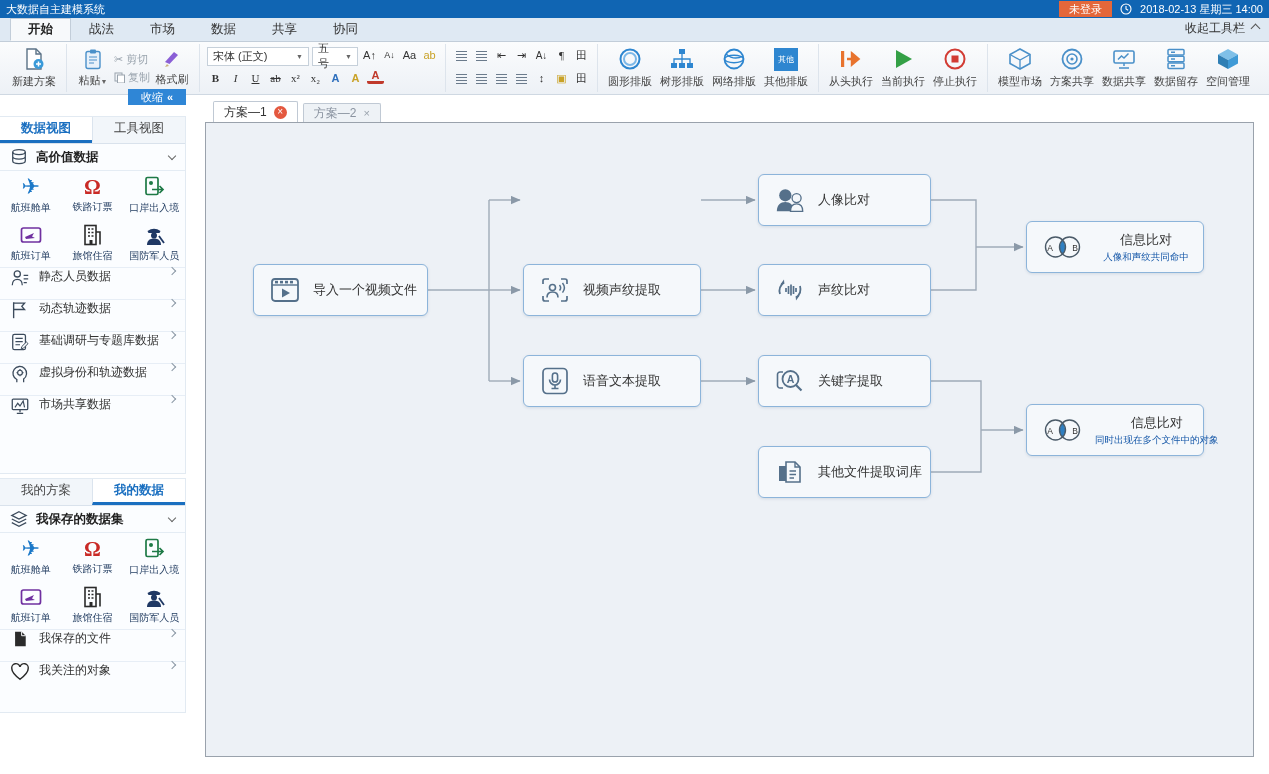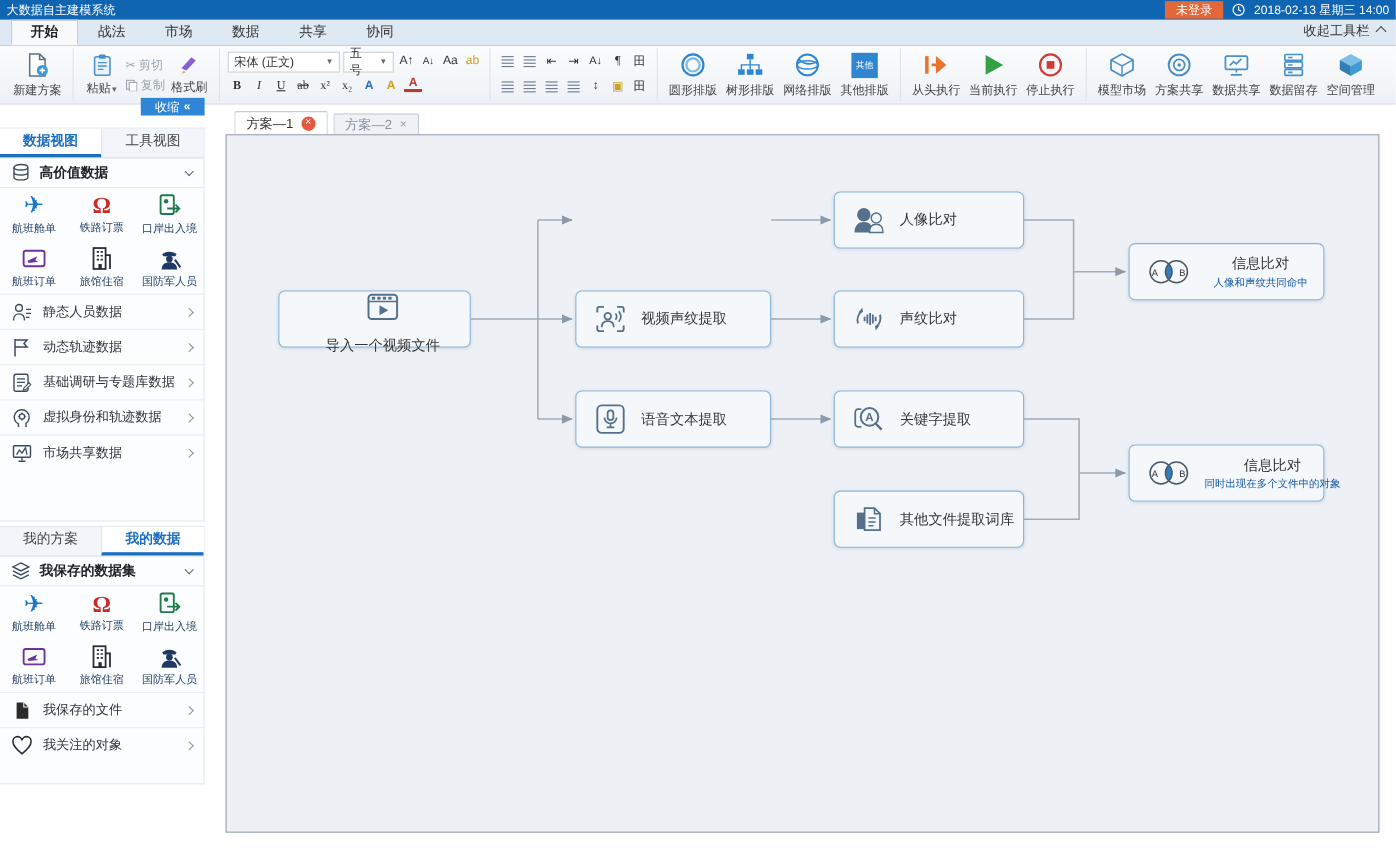--- a/index.html
+++ b/index.html
@@ -56,40 +56,40 @@
   .ptab { flex:1; display:flex; align-items:center; justify-content:center; font-size:12.5px; color:#444; border-bottom:3px solid transparent; }
   .ptab.active { color:#1a6fc0; font-weight:bold; border-bottom-color:#1a6fc0; background:#fff; }
   .ptab + .ptab { border-left:1px solid #dbe4ee; }
   .sechead { height:27px; display:flex; align-items:center; padding:0 10px; gap:8px; font-weight:bold; font-size:12.5px;
     color:#222; border-bottom:1px solid #e4ecf4; }
   .chev-d { width:6px; height:6px; border-right:1.6px solid #666; border-bottom:1.6px solid #666; transform:rotate(45deg); margin-left:auto; margin-top:-3px; }
   .chev-r { width:6px; height:6px; border-right:1.4px solid #8a97a5; border-bottom:1.4px solid #8a97a5; transform:rotate(-45deg); margin-left:auto; }
   .dgrid { display:grid; grid-template-columns:1fr 1fr 1fr; }
   .dcell { height:48px; display:flex; flex-direction:column; align-items:center; justify-content:center; gap:2px; }
   .dcell .dlbl { font-size:10px; color:#1f3a5f; white-space:nowrap; }
-  .cat { height:32px; display:flex; align-items:center; padding:0 10px; gap:9px; font-size:12px; color:#333; border-top:1px solid #e7eef6; }
+  .cat { height:32px; display:flex; padding:0 10px; gap:9px; font-size:12px; color:#333; border-top:1px solid #e7eef6; }
   .cat .cico { width:20px; display:flex; justify-content:center; color:#3c4b5c; }
   .rail { font-size:21px; font-weight:bold; color:#c92a26; line-height:22px; font-family:"Liberation Serif", serif; }
 
   
   .main { position:absolute; left:205px; top:101px; }
   .doc-tabs { height:21px; display:flex; align-items:flex-end; padding-left:8px; }
   .dtab { display:inline-flex; align-items:center; gap:7px; height:21px; padding:0 10px; font-size:12px;
     border:1px solid #c0c9d4; border-bottom:none; background:#fff; color:#333; margin-right:5px; border-radius:2px 2px 0 0; }
   .dtab.inactive { background:#eef2f6; color:#8a93a0; height:19px; }
   .close-red { width:13px; height:13px; border-radius:50%; background:#e4583f; color:#fff; font-size:10px; line-height:12px;
     text-align:center; display:inline-block; }
   .close-gray { color:#9aa3ad; font-size:11px; }
   .canvas { position:relative; width:1049px; height:635px; border:1px solid #9aa2ac; background:#edf1f6; }
   .wires { position:absolute; left:0; top:0; }
   .node { position:absolute; width:178px; height:52px; display:flex; align-items:center; gap:12px; padding-left:15px;
     border:1px solid #8cb4da; border-radius:6px; background:#f5f8fb; box-shadow:0 1px 3px rgba(60,90,120,.15);
     font-size:13px; color:#333; }
   .node .nico { width:32px; display:flex; justify-content:center; flex:none; color:#55708a; }
-  .node.w175 { width:175px;flex-direction:column; }
+  .node.w175 { width:175px; }
   .info-node { gap:10px; padding-left:10px; }
   .info-node .txt { display:flex; flex-direction:column; align-items:center; flex:1; padding-right:6px; }
   .info-node .t1 { font-size:13px; color:#333; }
   .info-node .t2 { font-size:9.5px; color:#1557a8; margin-top:2px; white-space:nowrap; }
 
   svg { display:block; }
 </style>
 </head>
 <body>
 

